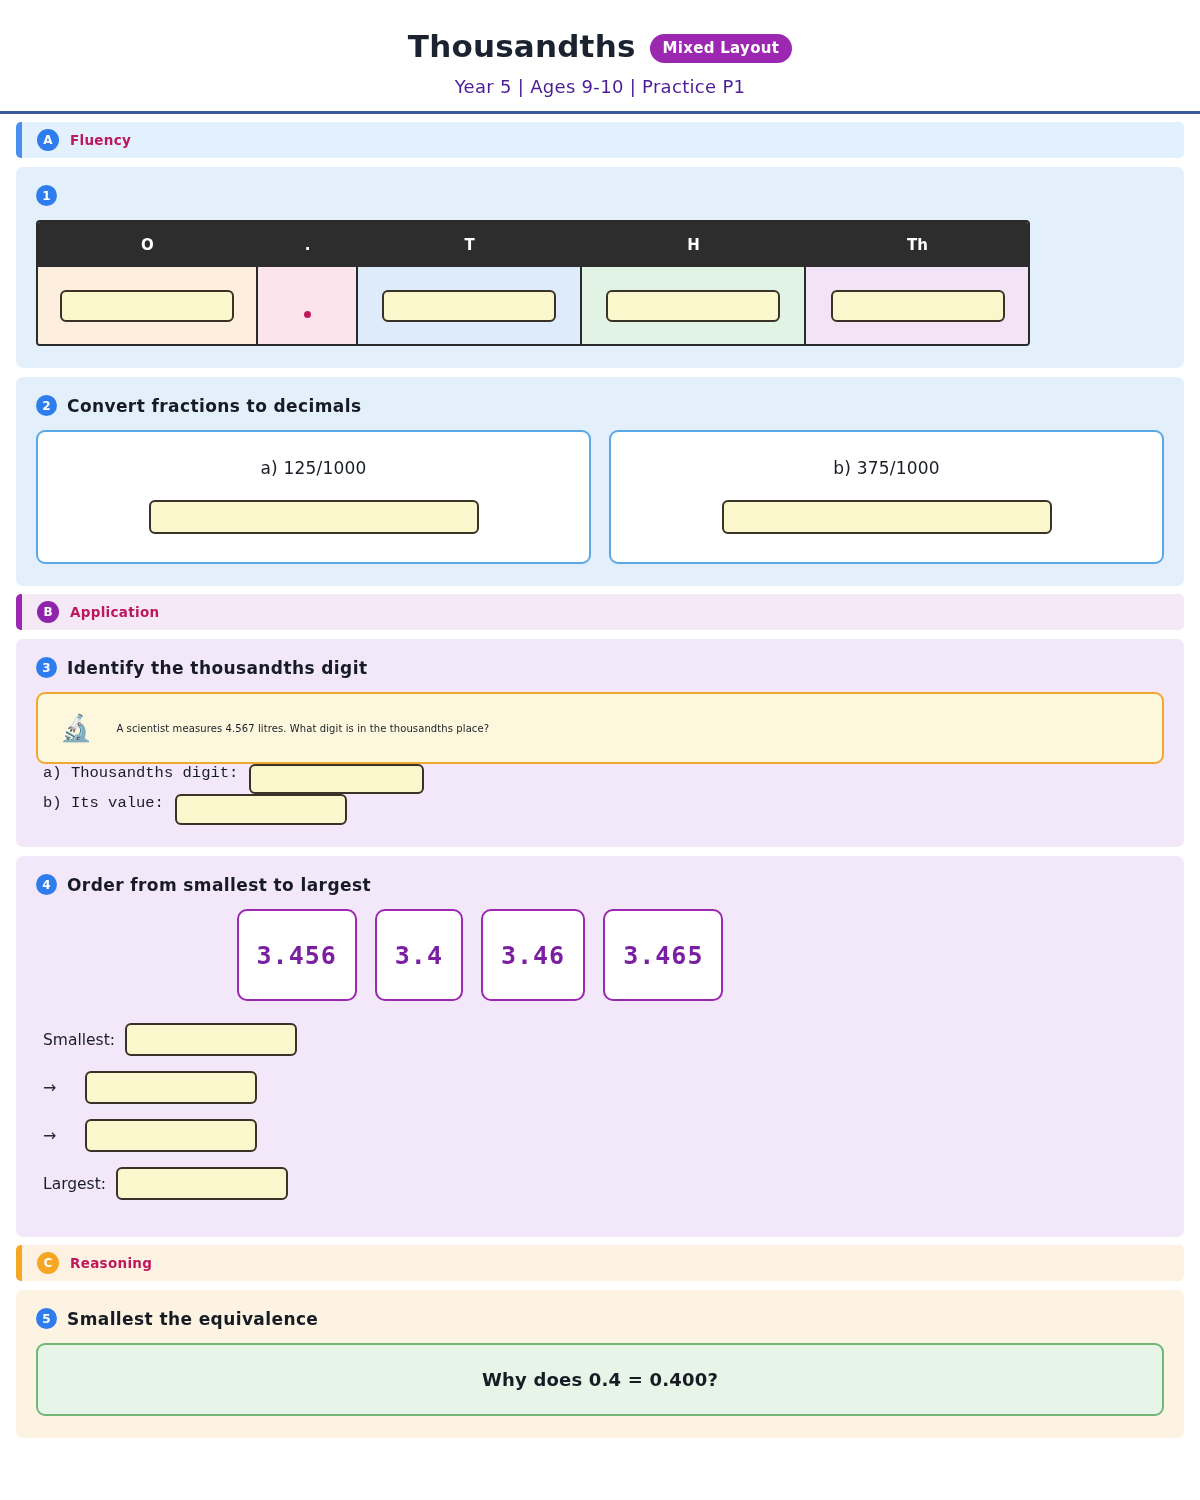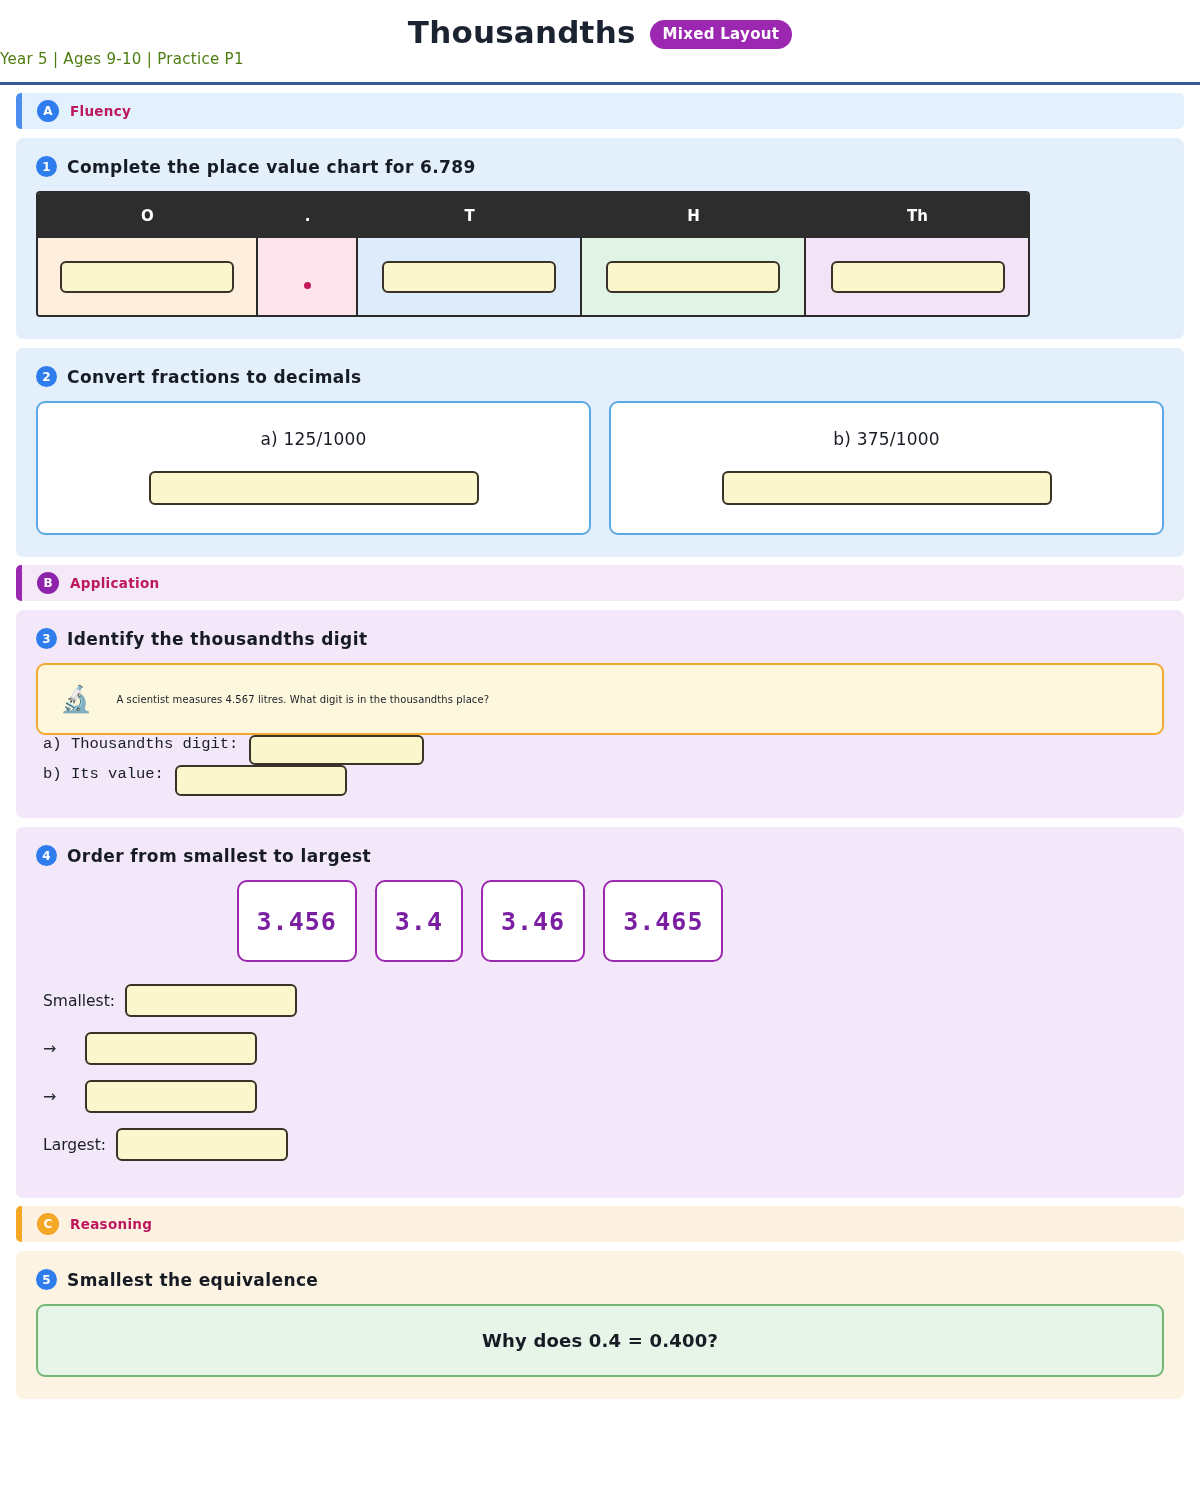--- a/index.html
+++ b/index.html
@@ -9,21 +9,22 @@
     width: 1200px; height: 1500px;
     overflow: hidden;
   }
   body {
     font-family: "DejaVu Sans", sans-serif;
     color: #1c1c28;
   }
 
   
   .header {
-    padding-top: 14px;
+    padding-top: 28px;
+    text-align: center;
     border-radius: 26px;
   }
   .title-row {
     display: flex;
     align-items: center;
     justify-content: center;
     gap: 14px;
   }
   .title {
     font-size: 31px;
@@ -36,23 +37,23 @@
     color: #ffffff;
     font-size: 15px;
     font-weight: bold;
     padding: 5px 13px 6px;
     border-radius: 20px;
     letter-spacing: 0.3px;
     position: relative;
     top: 2px;
   }
   .subtitle {
-    margin-top: 0;
-    font-size: 15px;
-    color: #4d7c0f;
+    margin-top: 12px;
+    font-size: 18px;
+    color: #4c1d95;
     letter-spacing: 0.3px;
   }
   .header-rule {
     margin: 14px 0 0 0;
     height: 3px;
     background: #3a5a9b;
     width: 1200px;
   }
 
   
@@ -229,21 +230,21 @@
     display: flex;
     gap: 18px;
     justify-content: center;
     padding-right: 240px;
   }
   .numcard {
     background: #ffffff;
     border: 2.5px solid #9c27b0;
     border-radius: 10px;
     min-width: 82px;
-    height: 82px;
+    height: 92px;
     padding: 0 18px;
     display: flex; align-items: center; justify-content: center;
     font-family: "DejaVu Sans Mono", monospace;
     font-size: 25px;
     font-weight: bold;
     color: #7b1fa2;
     letter-spacing: 1px;
   }
   .order-rows { margin-top: 22px; padding-left: 7px; }
   .order-row {
@@ -292,21 +293,20 @@
 </div>
 
 <div class="section-banner sec-a">
   <div class="sec-dot">A</div>
   <div class="sec-label">Fluency</div>
 </div>
 
 <div class="qcard blue">
   <div class="qhead">
     <div class="qnum">1</div>
-    <div class="qtitle">Complete the place value chart for 6.789</div>
   </div>
 
   <div class="pv-chart">
     <div class="pv-head">
       <div class="col-ones">O</div>
       <div class="col-point">.</div>
       <div class="col-t">T</div>
       <div class="col-h">H</div>
       <div class="col-th">Th</div>
     </div>

